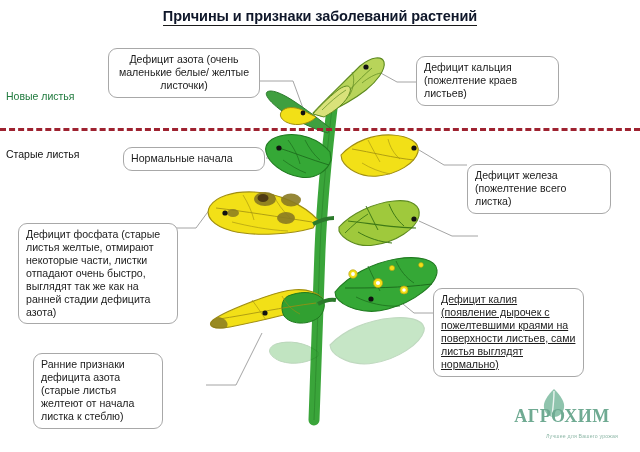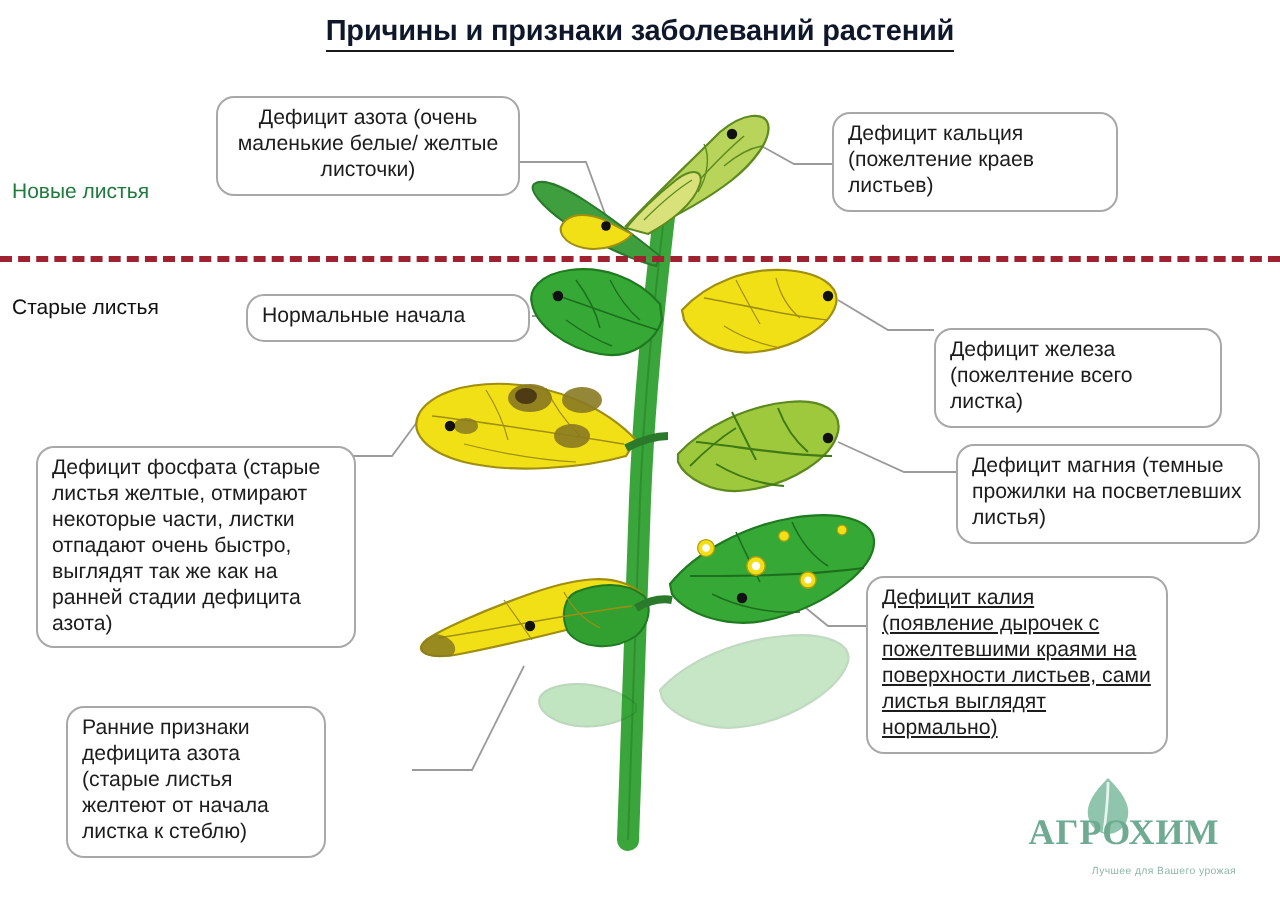--- a/index.html
+++ b/index.html
@@ -262,21 +262,20 @@
   <div class="callout" style="left:108px; top:48px; width:152px;text-align:center;">Дефицит азота (очень маленькие белые/ желтые листочки)</div>
 
   <div class="callout" style="left:416px; top:56px; width:143px;">Дефицит кальция (пожелтение краев листьев)</div>
 
   <div class="callout" style="left:123px; top:147px; width:142px;">Нормальные начала</div>
 
   <div class="callout" style="left:467px; top:144px; width:144px;margin-top:20px;">Дефицит железа (пожелтение всего листка)</div>
 
   <div class="callout" style="left:18px; top:178px; width:160px;margin-top:45px;">Дефицит фосфата (старые листья желтые, отмирают некоторые части, листки отпадают очень быстро, выглядят так же как на ранней стадии дефицита азота)</div>
 
-  <div class="callout" style="left:478px; top:222px; width:152px;">Дефицит магния (темные прожилки на посветлевших листья)</div>
 
   <div class="callout" style="left:433px; top:288px; width:151px;text-decoration:underline;">Дефицит калия (появление дырочек с пожелтевшими краями на поверхности листьев, сами листья выглядят нормально)</div>
 
   <div class="callout" style="left:33px; top:353px; width:130px;">Ранние признаки дефицита азота (старые листья желтеют от начала листка к стеблю)</div>
 
   <div id="logo">
     <svg id="logo-drop" viewBox="0 0 26 30" xmlns="http://www.w3.org/2000/svg">
       <path d="M13,1 C20,8 24,14 23,20 C22,26 17,29 13,29 C9,29 4,26 3,20 C2,14 6,8 13,1 Z" fill="#8fc4ad"></path>
       <path d="M13,3 C13,10 12,20 11,28" stroke="#ffffff" stroke-width="1.4" fill="none" opacity="0.8"></path>
     </svg>

